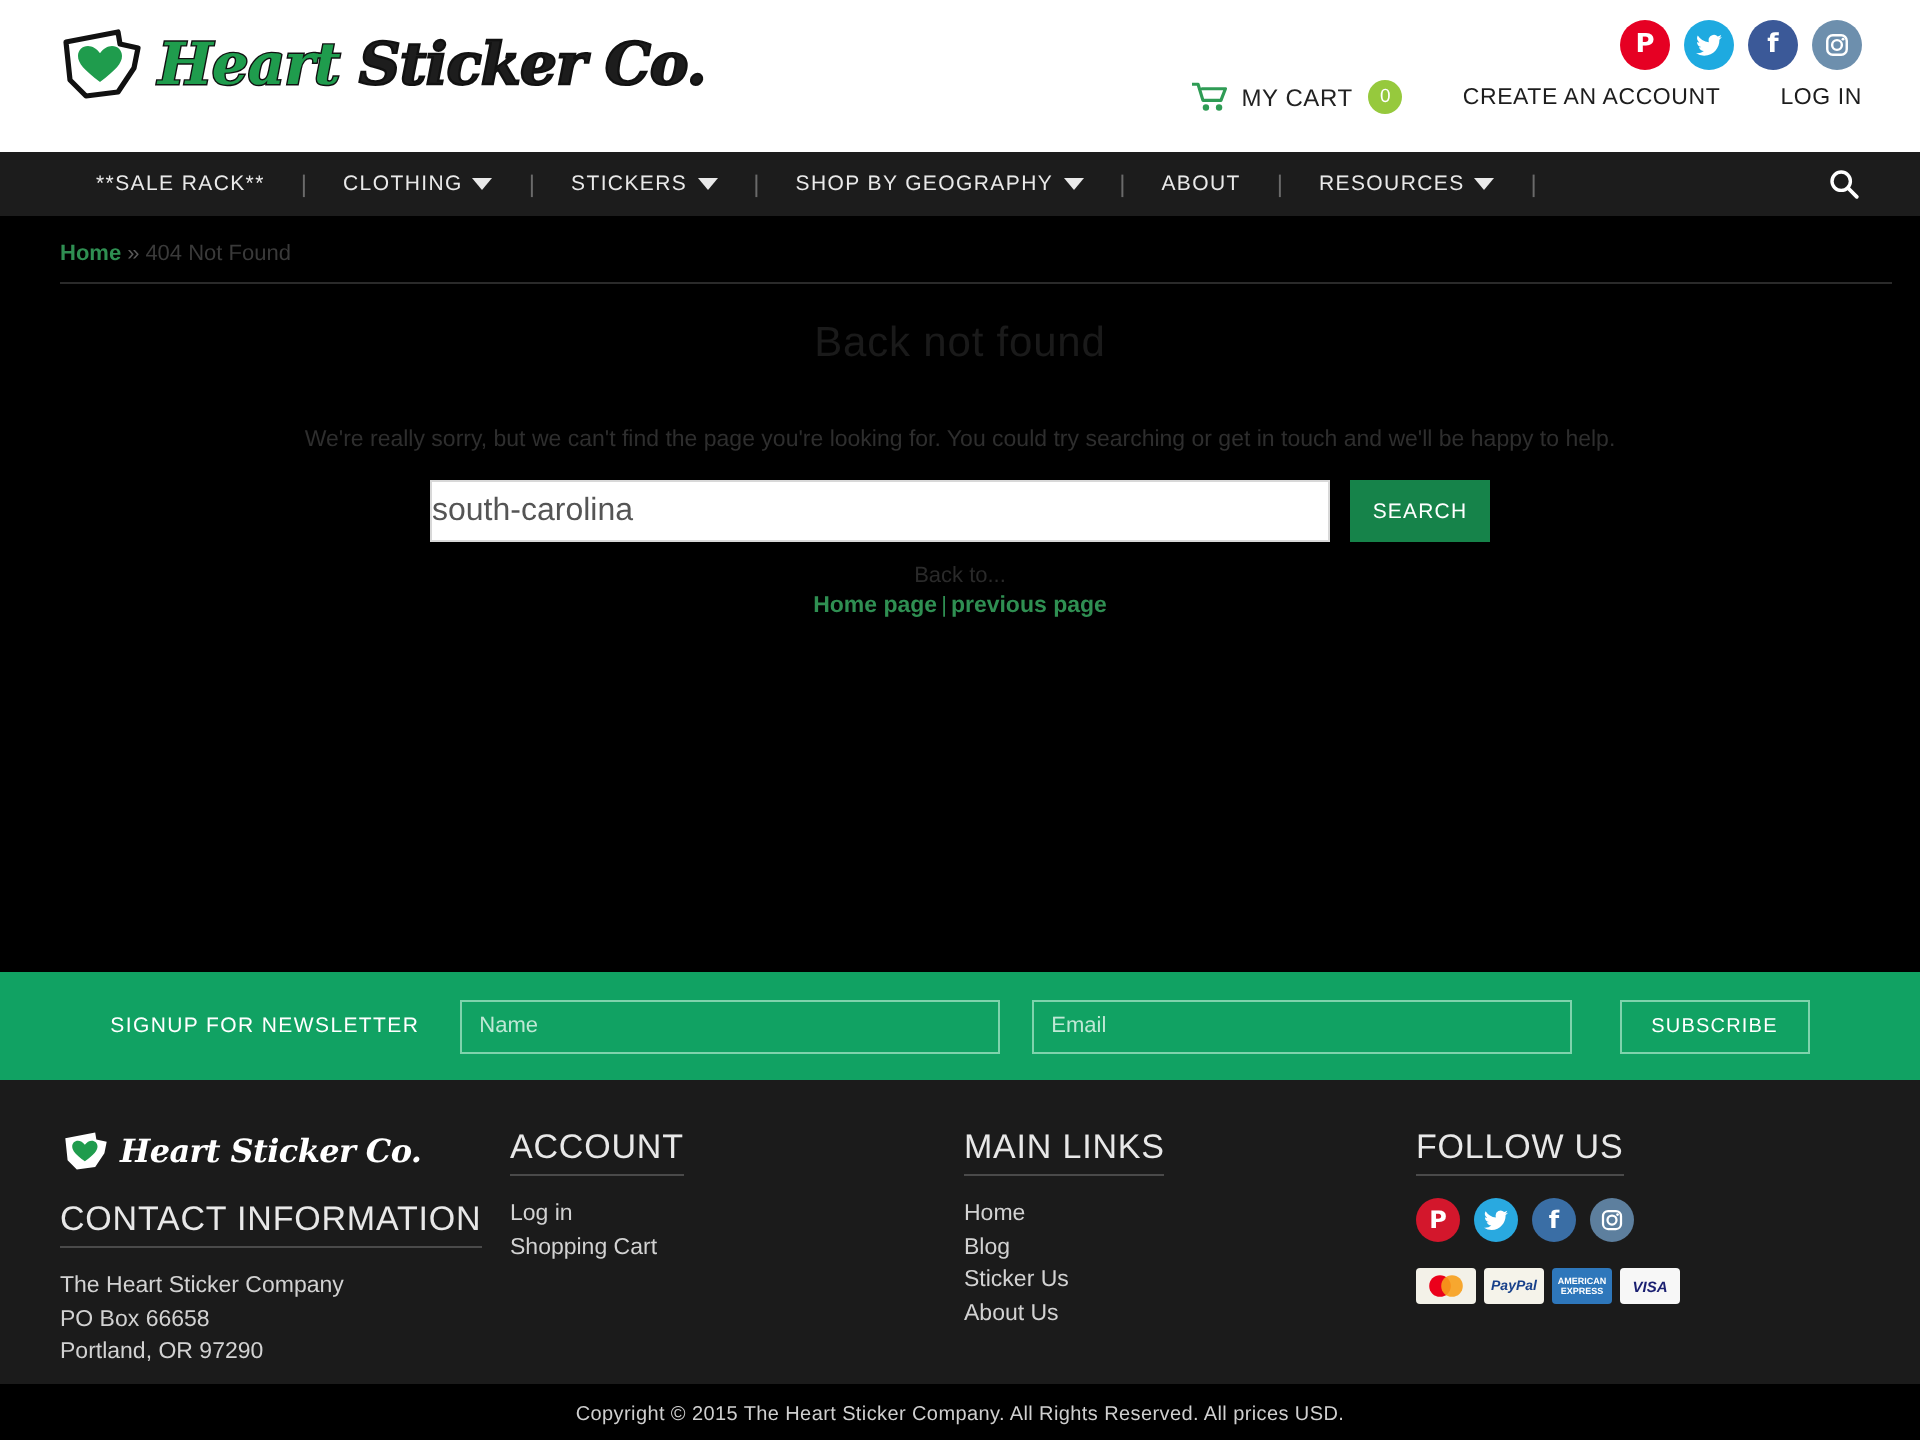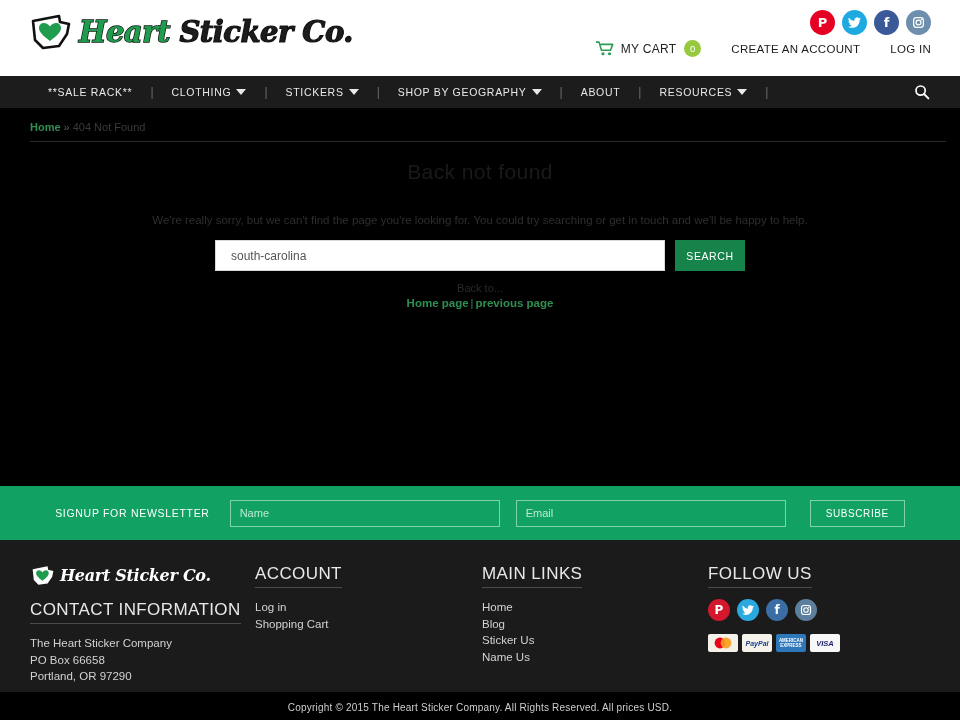--- a/index.html
+++ b/index.html
@@ -114,21 +114,21 @@
     font-size: 11.5px;
     margin-bottom: 14px;
   }
   .search-row {
     display: flex; justify-content: center; align-items: stretch;
     gap: 10px;
   }
   .search-field {
     width: 450px; height: 31px;
     background: #fff; border: 1px solid #d8d8d8;
-    padding: 0 15px; font-size: 12px; color: #555;
+    padding: 0 0; font-size: 16px; color: #555;
     font-family: "Liberation Sans", sans-serif;
     outline: none;
   }
   .search-btn {
     width: 70px; height: 31px;
     background: #16834a; color: #fff;
     border: none; font-size: 10.5px; letter-spacing: .6px;
     cursor: pointer;
     font-family: "Liberation Sans", sans-serif;
   }
@@ -354,21 +354,21 @@
     <div class="f-head">ACCOUNT</div>
     <a class="f-link" href="#">Log in</a>
     <a class="f-link" href="#">Shopping Cart</a>
   </div>
 
   <div class="f-col col-links">
     <div class="f-head">MAIN LINKS</div>
     <a class="f-link" href="#">Home</a>
     <a class="f-link" href="#">Blog</a>
     <a class="f-link" href="#">Sticker Us</a>
-    <a class="f-link" href="#">Name Us</a>
+    <a class="f-link" href="#">About Us</a>
   </div>
 
   <div class="f-col col-follow">
     <div class="f-head">FOLLOW US</div>
     <div class="f-social">
       <div class="f-soc pinterest">P</div>
       <div class="f-soc twitter">
         <svg width="12" height="10" viewBox="0 0 16 13">
           <path fill="#fff" d="M16 1.6c-.6.3-1.2.5-1.9.6.7-.4 1.2-1 1.4-1.8-.6.4-1.3.7-2.1.8A3.3 3.3 0 0 0 7.8 4c0 .3 0 .5.1.8A9.3 9.3 0 0 1 1.1.6a3.3 3.3 0 0 0 1 4.4c-.5 0-1-.2-1.5-.4 0 1.6 1.1 2.9 2.6 3.2-.4.1-.9.2-1.4.1a3.3 3.3 0 0 0 3.1 2.3A6.6 6.6 0 0 1 0 11.6a9.3 9.3 0 0 0 5 1.5c6 0 9.4-5.1 9.4-9.5v-.4c.6-.5 1.2-1 1.6-1.6z"></path>
         </svg>

